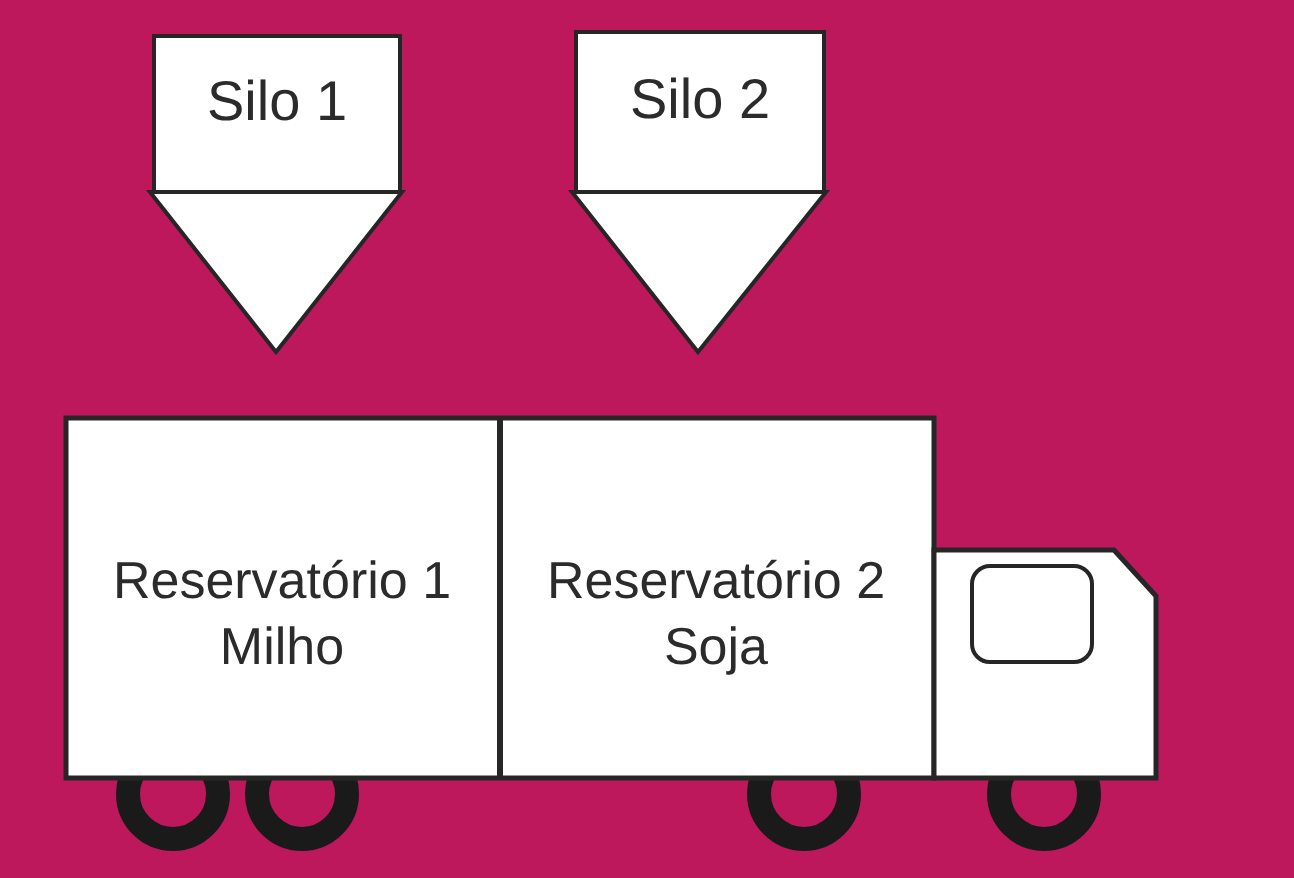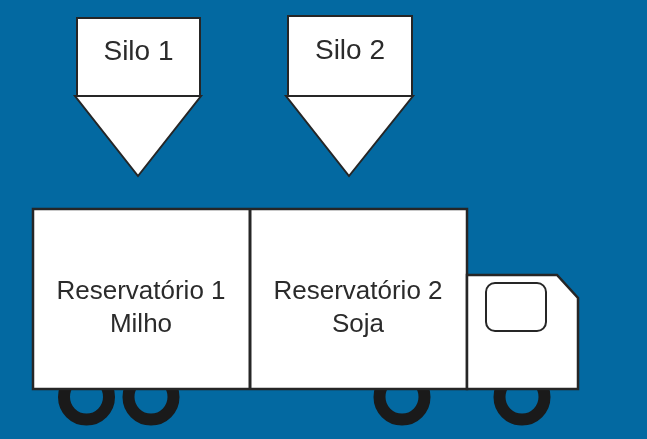--- a/index.html
+++ b/index.html
@@ -4,21 +4,21 @@
 <style>
   html, body {
     margin: 0;
     padding: 0;
     background: #ffffff;
   }
   .canvas {
     position: relative;
     width: 647px;
     height: 439px;
-    background: #0369a1;
+    background: #be185d;
     overflow: hidden;
     font-family: "Liberation Sans", sans-serif;
   }
   svg { display: block; }
   .outline {
     fill: #ffffff;
     stroke: #262626;
     stroke-width: 2;
   }
   .outline-thick {

